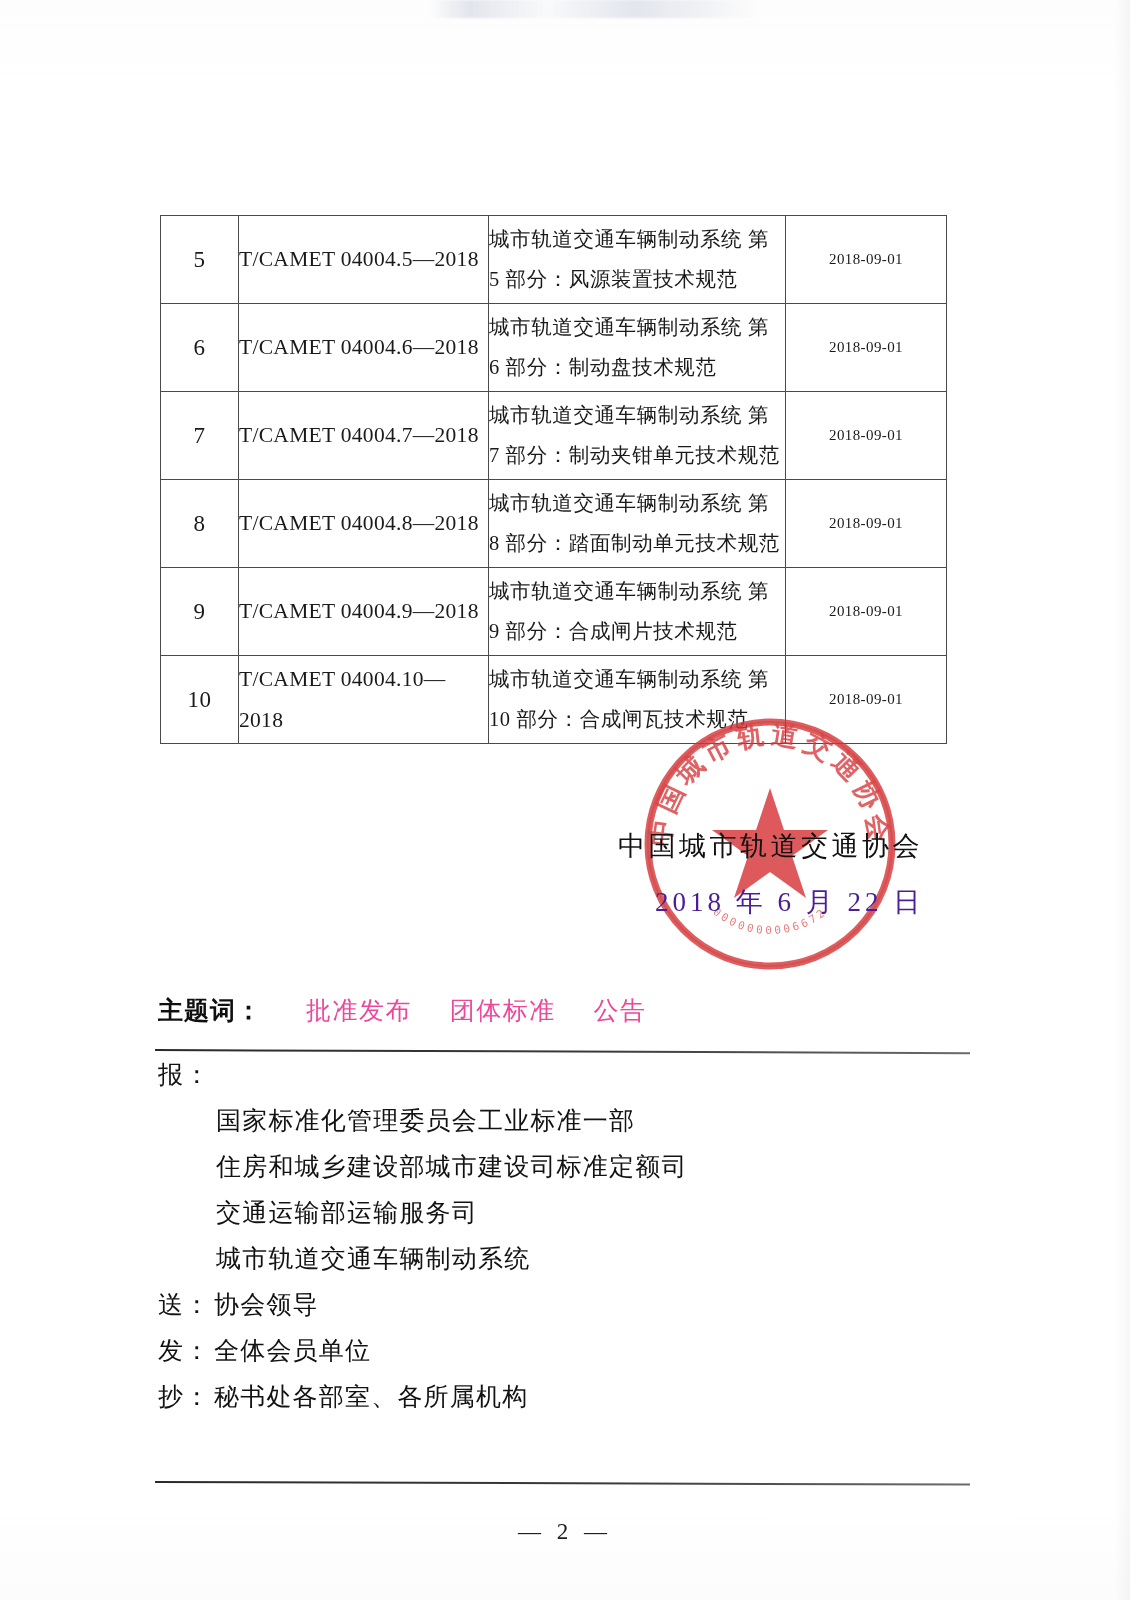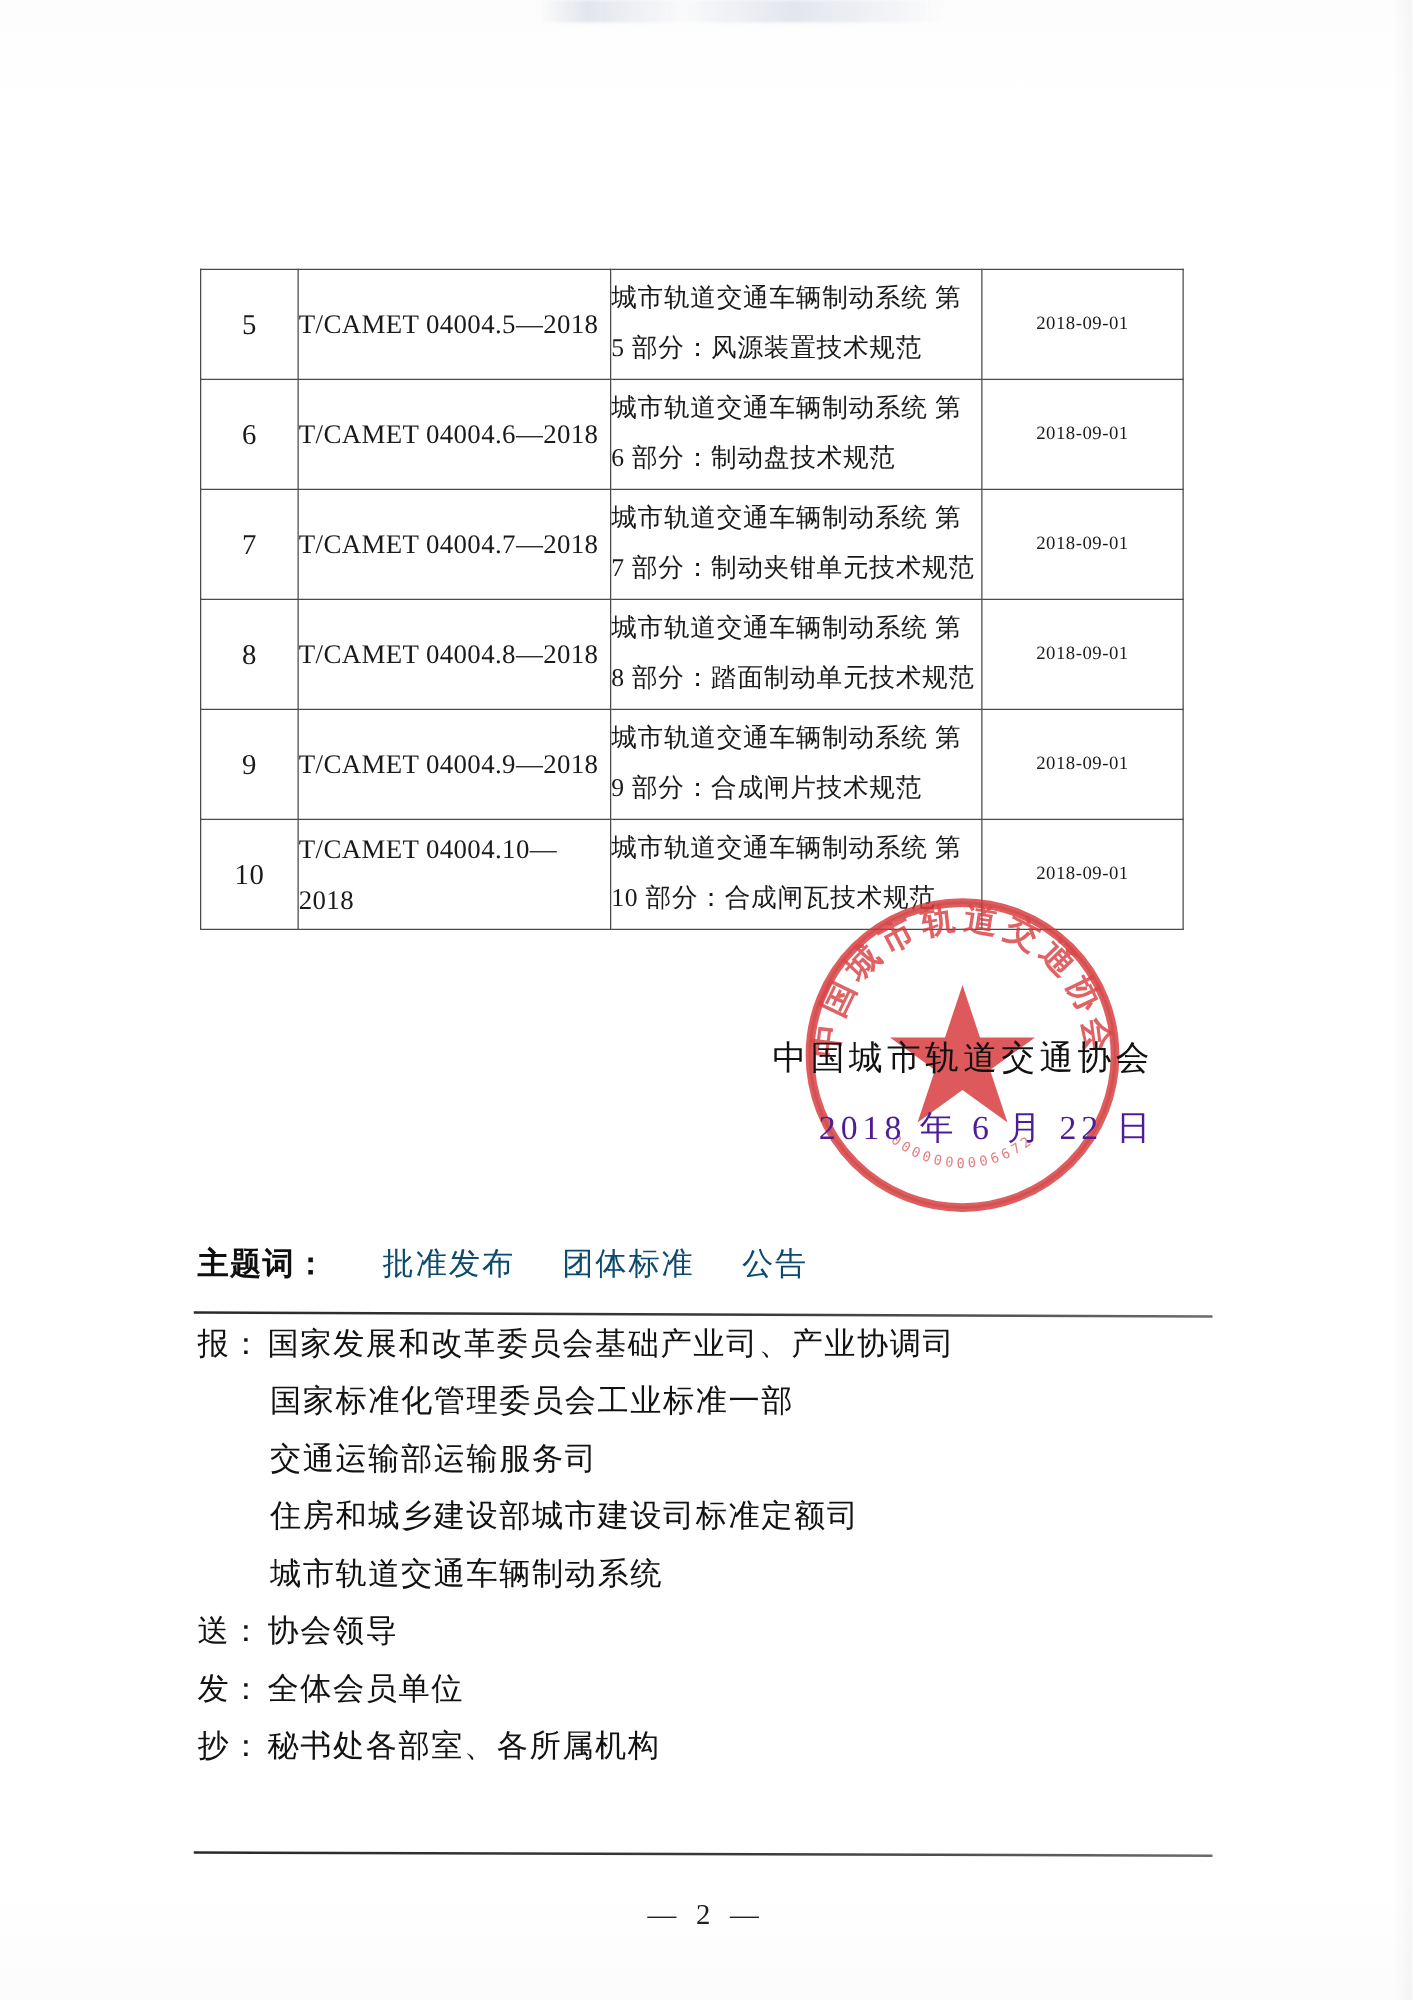--- a/index.html
+++ b/index.html
@@ -134,21 +134,21 @@
     font-weight: 700;
     font-size: 25px;
     letter-spacing: 1px;
     color: #0f0f0f;
     text-align: center;
   }
   .subject-terms {
     margin-left: 44px;
     font-size: 25px;
     letter-spacing: 1.5px;
-    color: #0c4a6e;
+    color: #ec4899;
   }
   .subject-terms .term + .term { margin-left: 30px; }
 
   
   .rule {
     position: absolute;
     left: 155px;
     width: 815px;
     height: 2px;
     background: linear-gradient(90deg, #2a2a2a 0%, #3a3a3a 55%, #6b6b6b 100%);
@@ -297,30 +297,29 @@
     <span class="term">公告</span>
   </span>
 </div>
 
 <div class="rule rule-top"></div>
 <div class="rule rule-bottom"></div>
 
 <div class="dist">
   <div class="dist-line">
     <span class="dist-key">报：</span>
-    <span class="dist-val">国家发展和改革委员会基础产业司、产业协调司</span>
   </div>
   <div class="dist-line cont">
     <span class="dist-val">国家标准化管理委员会工业标准一部</span>
   </div>
   <div class="dist-line cont dist-gap-1">
+    <span class="dist-val">住房和城乡建设部城市建设司标准定额司</span>
+  </div>
+  <div class="dist-line cont dist-gap-1">
     <span class="dist-val">交通运输部运输服务司</span>
-  </div>
-  <div class="dist-line cont dist-gap-1">
-    <span class="dist-val">住房和城乡建设部城市建设司标准定额司</span>
   </div>
   <div class="dist-line cont dist-gap-1">
     <span class="dist-val">城市轨道交通车辆制动系统</span>
   </div>
   <div class="dist-line dist-gap-2">
     <span class="dist-key">送：</span>
     <span class="dist-val">协会领导</span>
   </div>
   <div class="dist-line">
     <span class="dist-key">发：</span>

